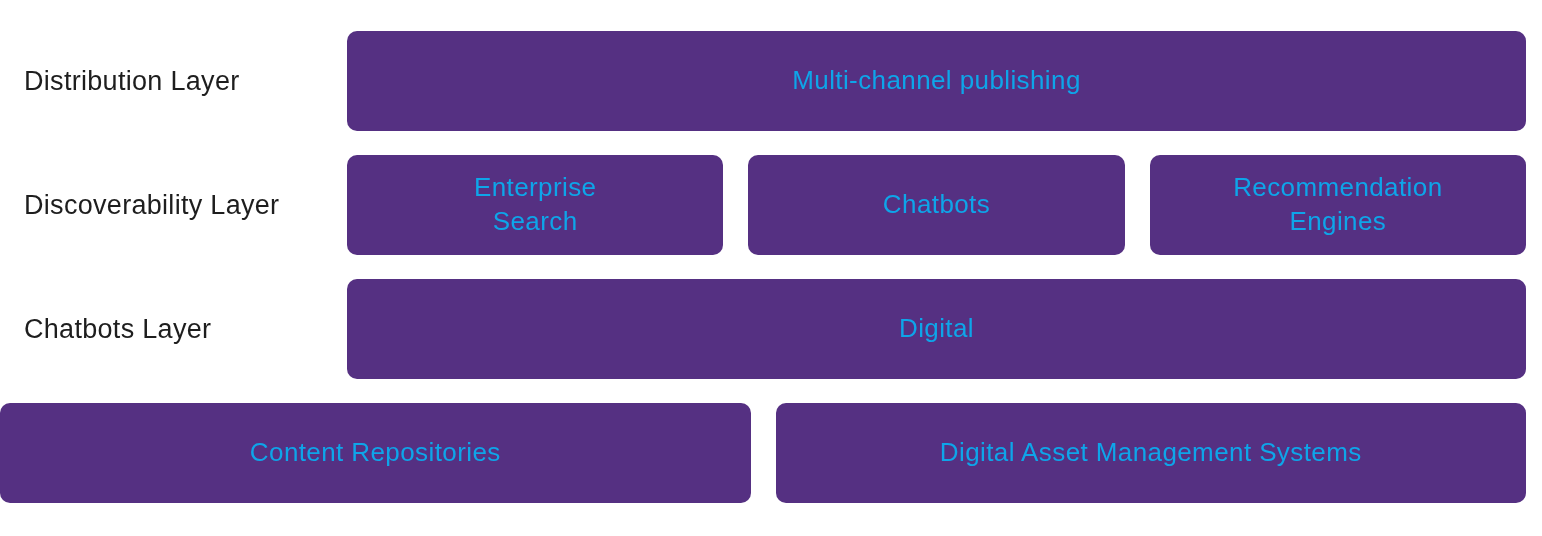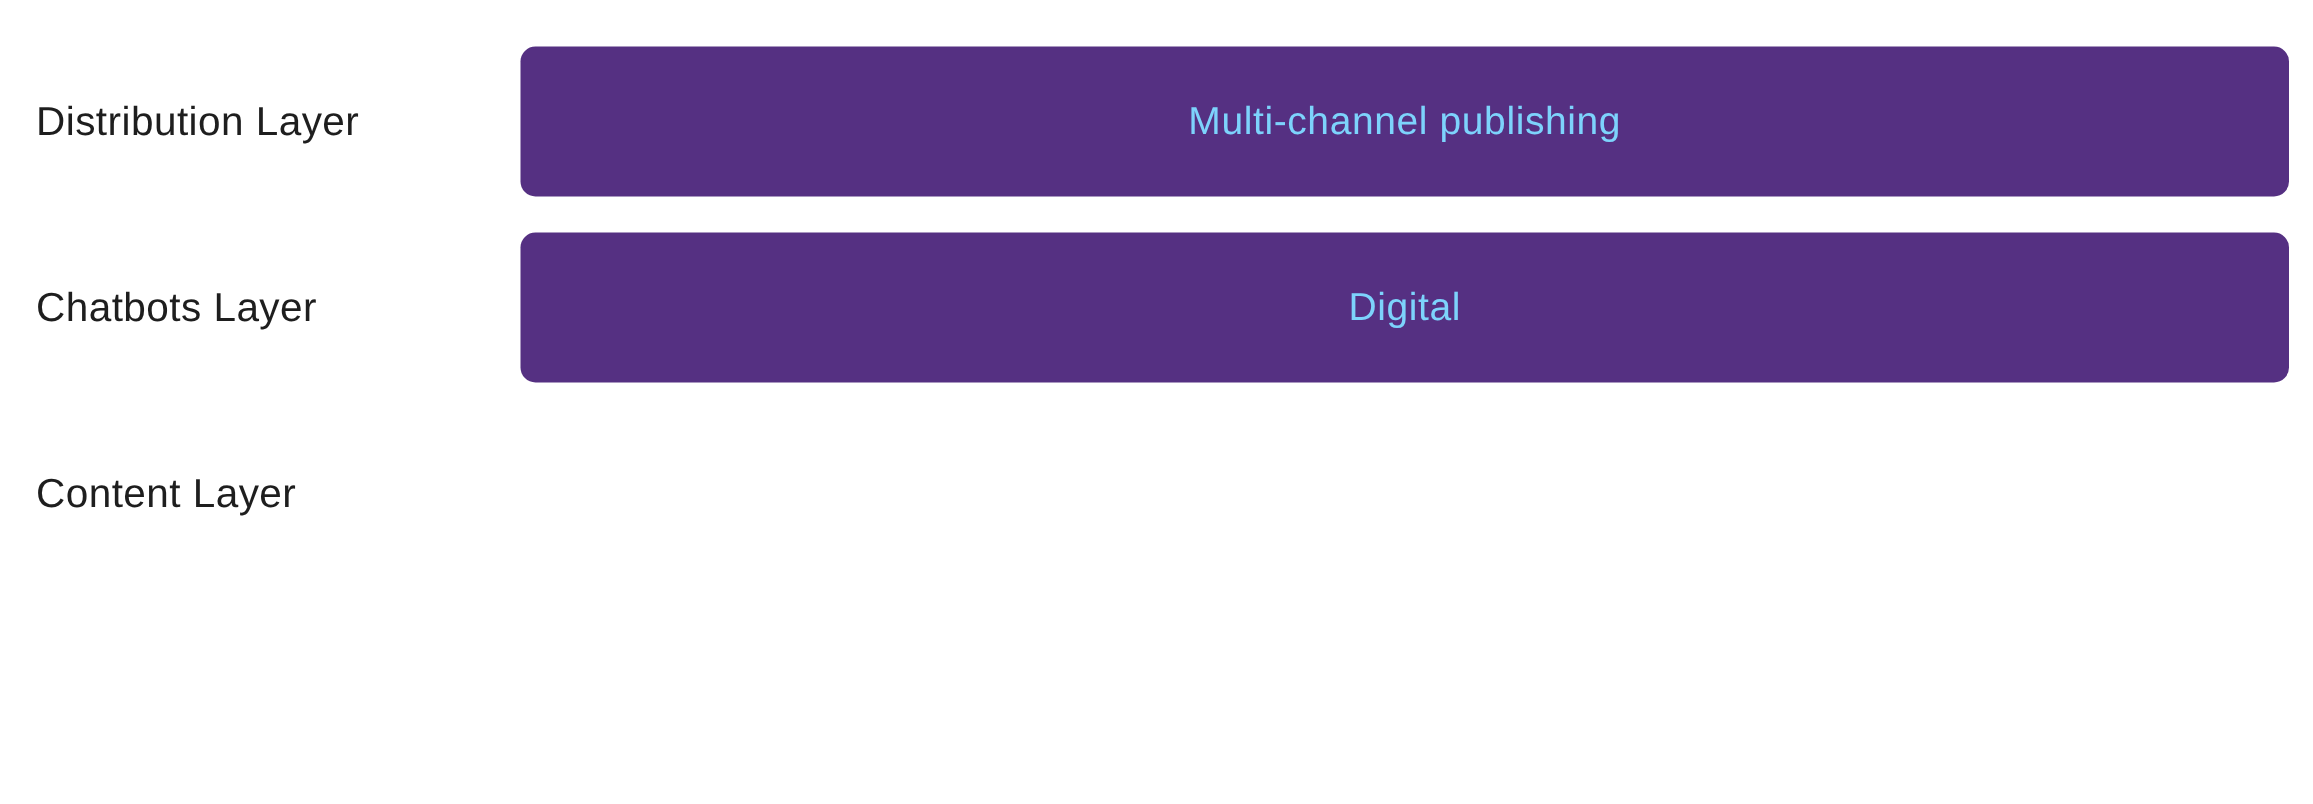--- a/index.html
+++ b/index.html
@@ -46,21 +46,21 @@
     gap: 25px;
   }
   .box {
     flex: 1 1 0;
     background: #553082;
     border-radius: 10px;
     display: flex;
     align-items: center;
     justify-content: center;
     text-align: center;
-    color: #7dd3fc;
+    color: #0ea5e9;
     font-size: 26px;
     font-weight: 500;
     letter-spacing: 0.4px;
     line-height: 1.3;
     white-space: pre-line;
     padding: 6px 14px;
     box-sizing: border-box;
   }
 </style>
 </head>
@@ -69,26 +69,39 @@
 <div class="canvas">
   <div class="rows">
 
     <div class="row">
       <div class="row-label">Distribution Layer</div>
       <div class="boxes">
         <div class="box">Multi-channel publishing</div>
       </div>
     </div>
 
+    <div class="row">
+      <div class="row-label">Discoverability Layer</div>
+      <div class="boxes">
+        <div class="box">Enterprise
+Search</div>
+        <div class="box">Chatbots</div>
+        <div class="box">Recommendation
+Engines</div>
+      </div>
+    </div>
 
     <div class="row">
       <div class="row-label">Chatbots Layer</div>
       <div class="boxes">
         <div class="box">Digital</div>
       </div>
     </div>
 
     <div class="row">
-      <div class="row-label">Content Layer</div>
+      <div class="boxes">
+        <div class="box">Content Repositories</div>
+        <div class="box">Digital Asset Management Systems</div>
+      </div>
     </div>
 
   </div>
 </div>
 
 </body></html>

